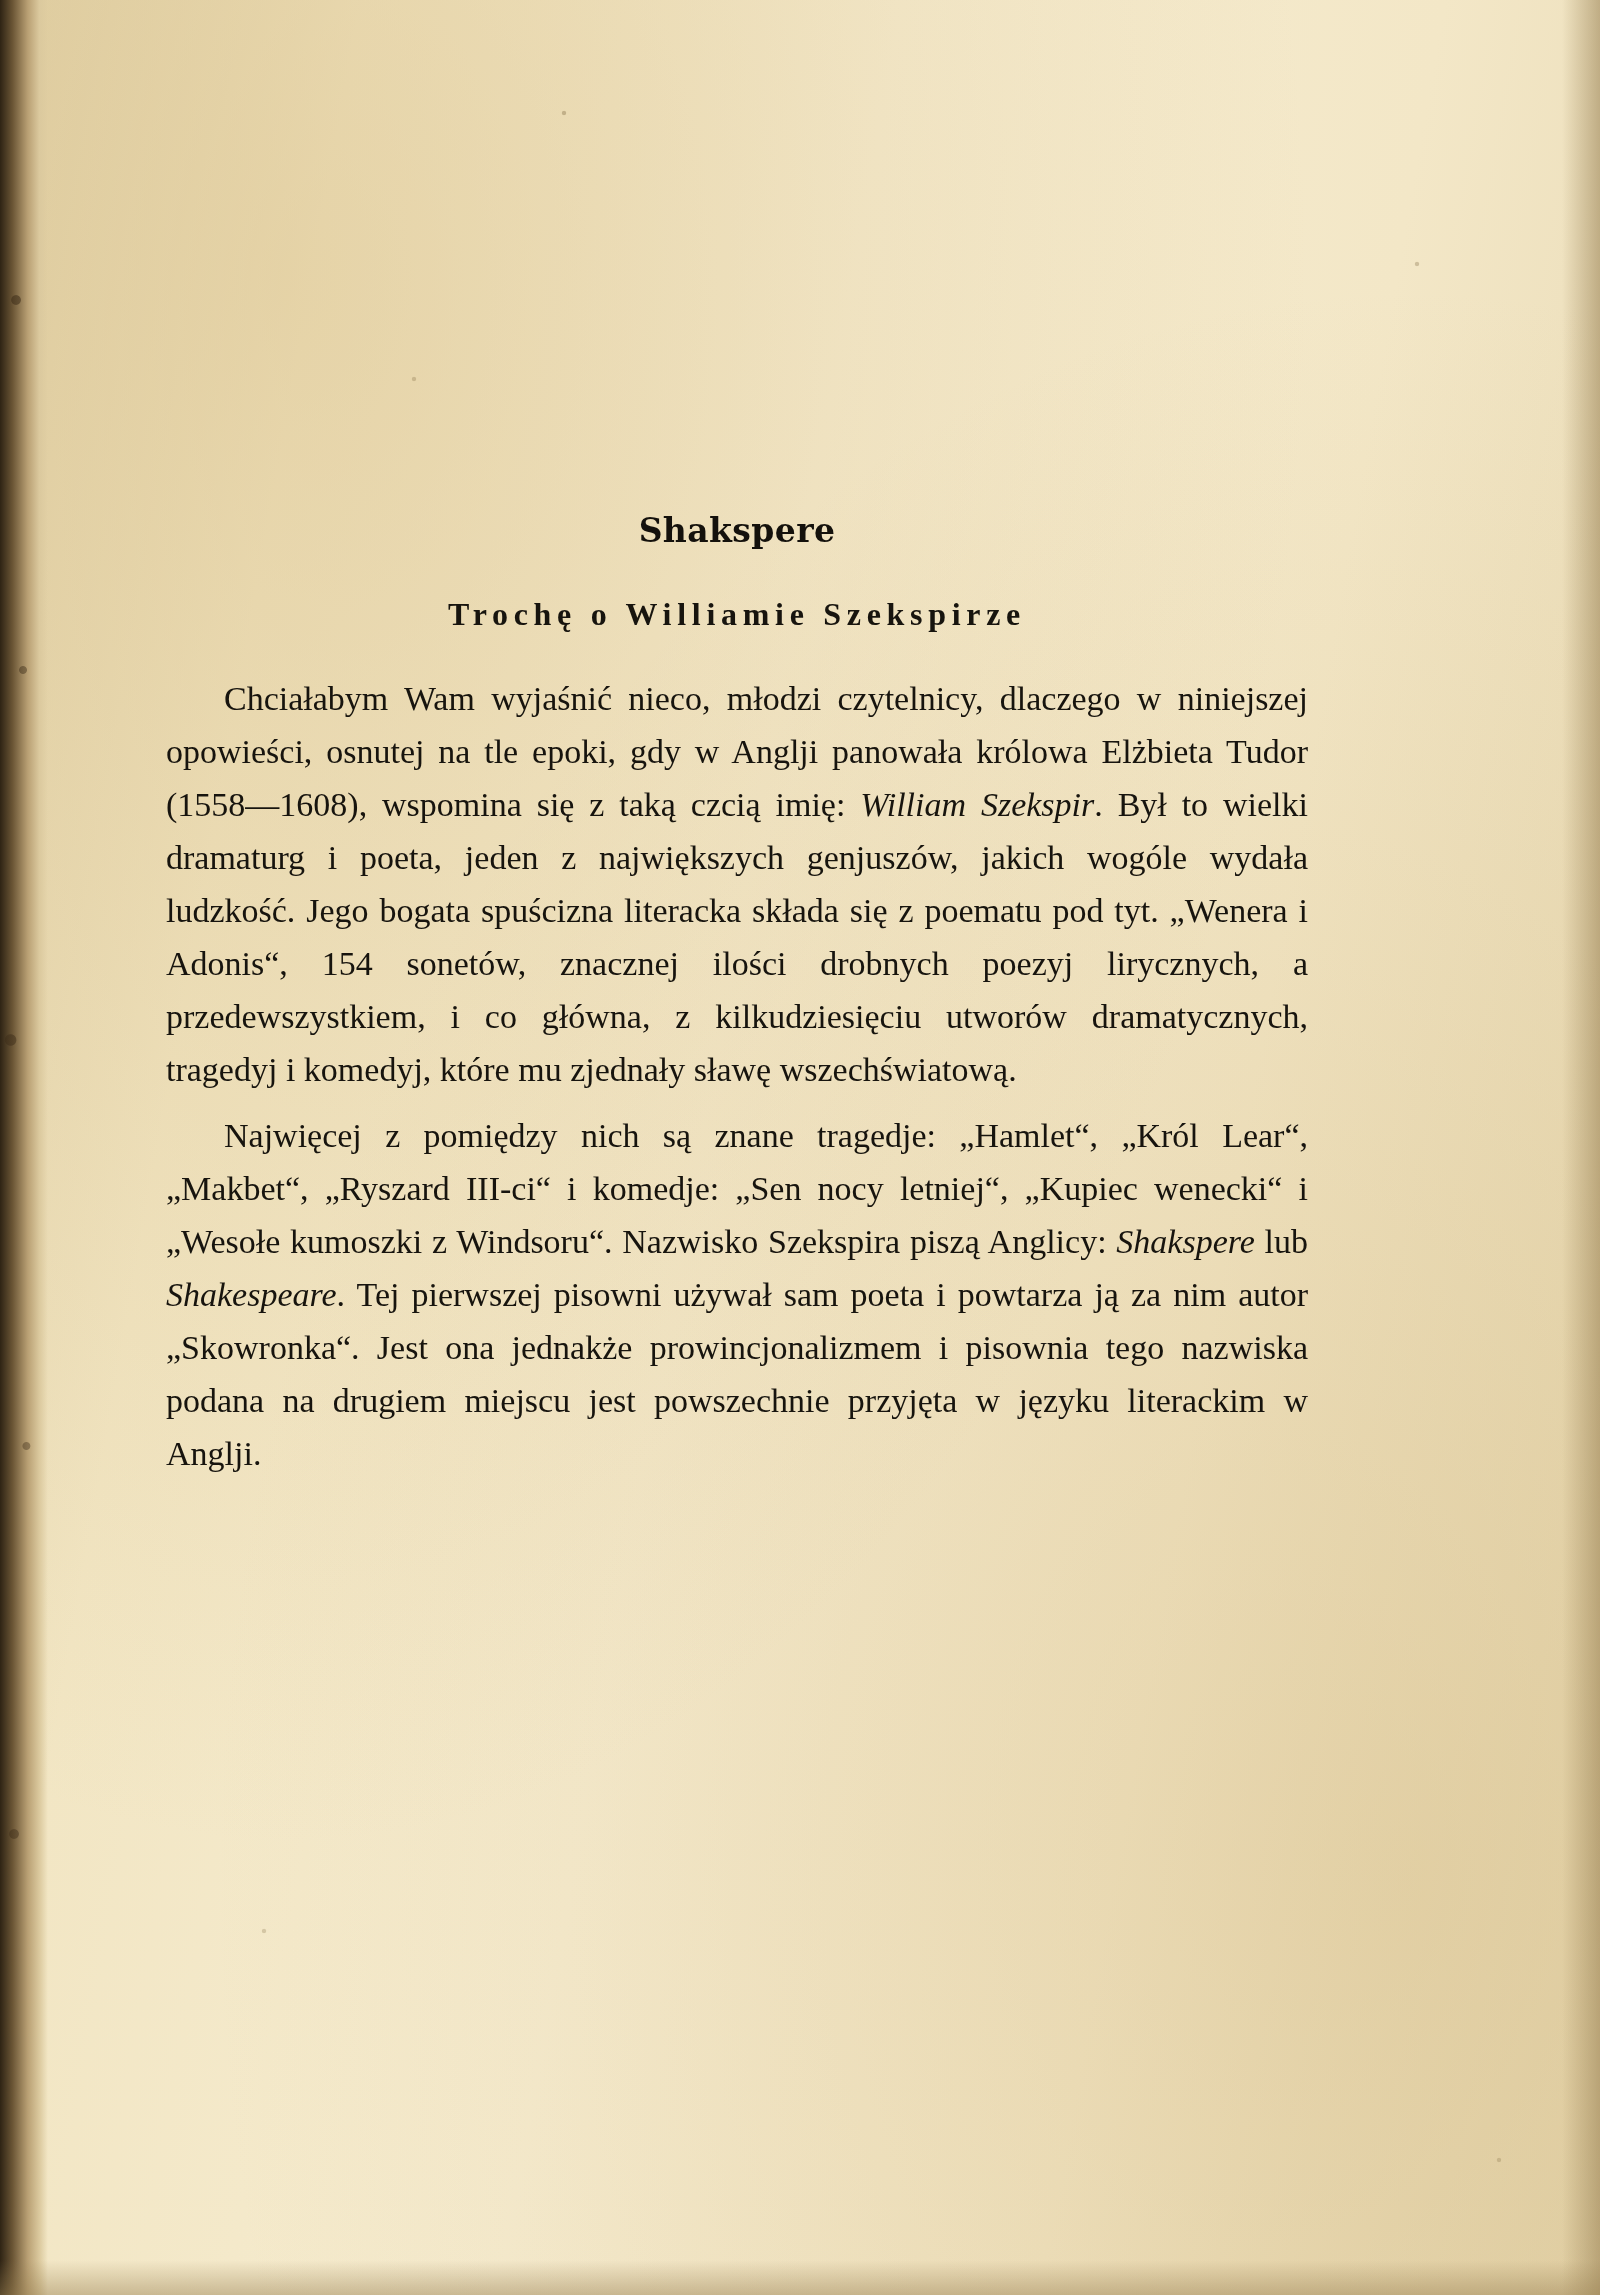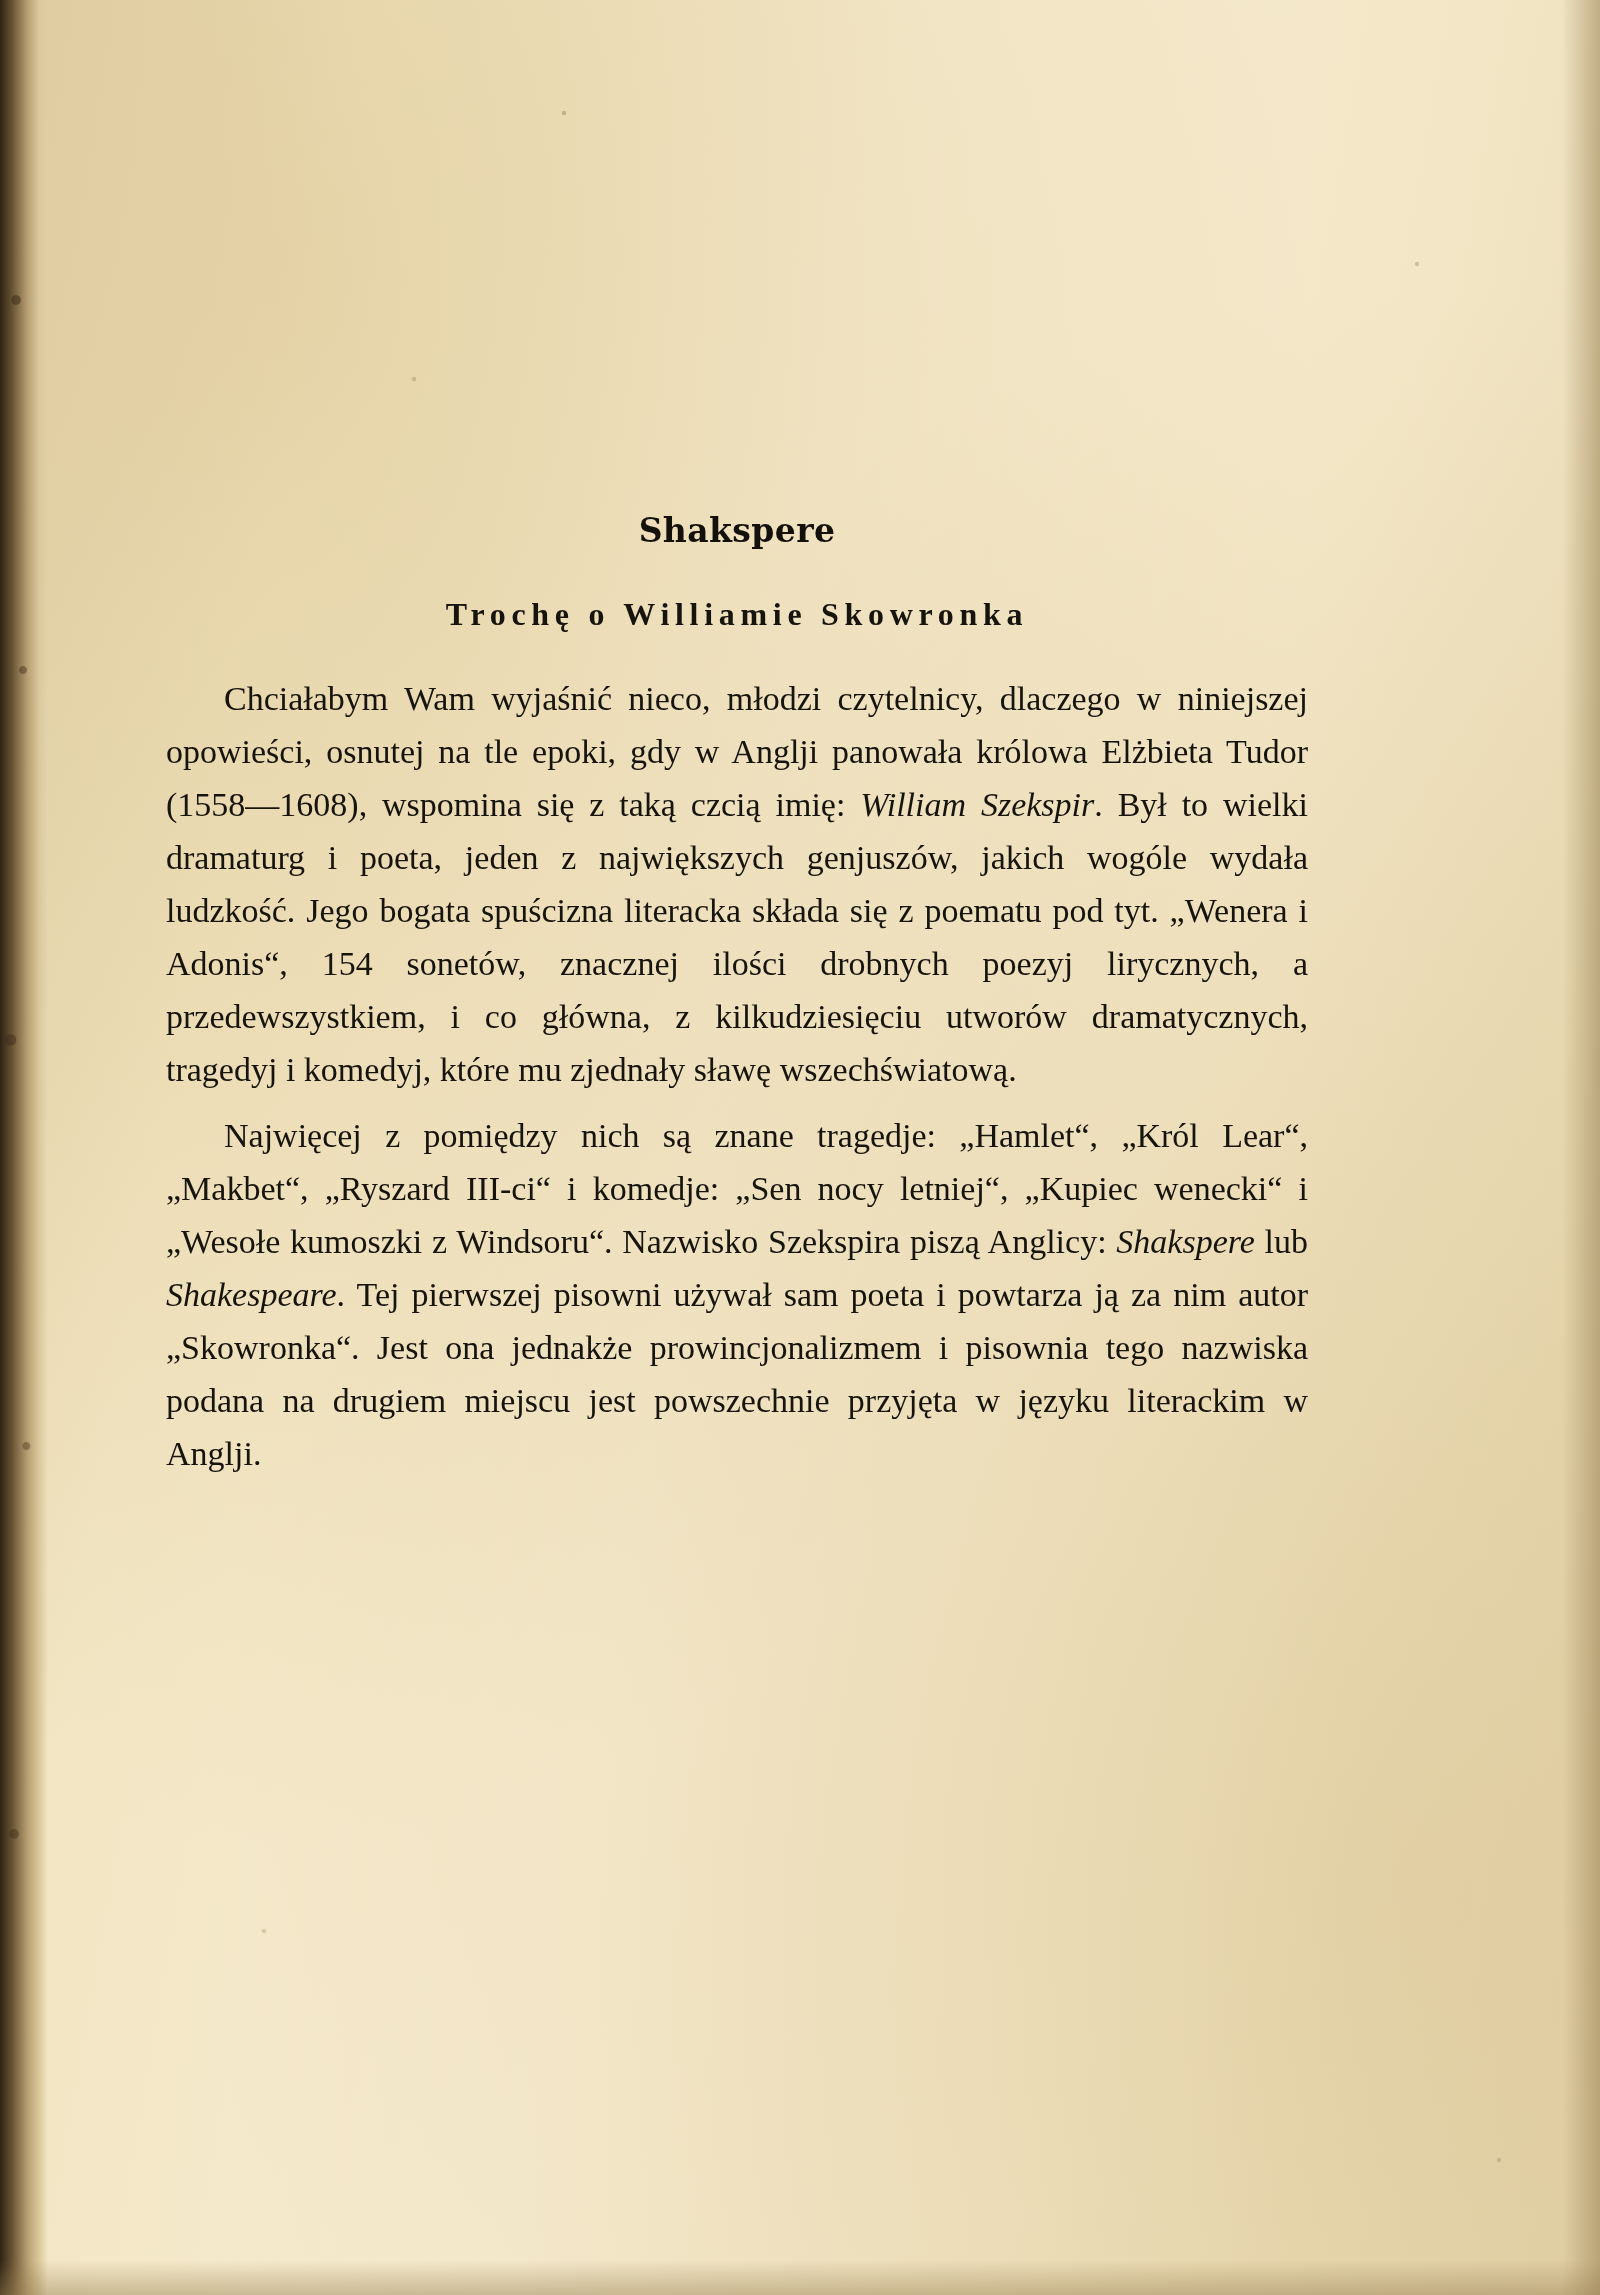--- a/index.html
+++ b/index.html
@@ -113,19 +113,19 @@
 
 <div class="scan">
   <div class="gutter"></div>
   <div class="gutter-speckle"></div>
   <div class="flecks"></div>
   <div class="edge-right"></div>
   <div class="edge-bottom"></div>
 
   <div class="textblock">
     <h1 class="title">Shakspere</h1>
-    <h2 class="subtitle">Trochę o Williamie Skowronka</h2>
+    <h2 class="subtitle">Trochę o Williamie Szekspirze</h2>
 
     <p class="body"><span>Chciałabym Wam wyjaśnić nieco, młodzi czytelnicy, dlaczego w niniejszej opowieści, osnutej na tle epoki, gdy w Anglji panowała królowa Elżbieta Tudor (1558—1608), wspomina się z taką czcią imię: </span><i>William Szekspir</i><span>. Był to wielki dramaturg i poeta, jeden z największych genjuszów, jakich wogóle wydała ludzkość. Jego bogata spuścizna literacka składa się z poematu pod tyt. „Wenera i Adonis“, 154 sonetów, znacznej ilości drobnych poezyj lirycznych, a przedewszystkiem, i co główna, z kilkudziesięciu utworów dramatycznych, tragedyj i komedyj, które mu zjednały sławę wszechświatową.</span></p>
     <p class="body"><span>Najwięcej z pomiędzy nich są znane tragedje: „Hamlet“, „Król Lear“, „Makbet“, „Ryszard III-ci“ i komedje: „Sen nocy letniej“, „Kupiec wenecki“ i „Wesołe kumoszki z Windsoru“. Nazwisko Szekspira piszą Anglicy: </span><i>Shakspere</i><span> lub </span><i>Shakespeare</i><span>. Tej pierwszej pisowni używał sam poeta i powtarza ją za nim autor „Skowronka“. Jest ona jednakże prowincjonalizmem i pisownia tego nazwiska podana na drugiem miejscu jest powszechnie przyjęta w języku literackim w Anglji.</span></p>
   </div>
 </div>
 
 
 </body></html>

